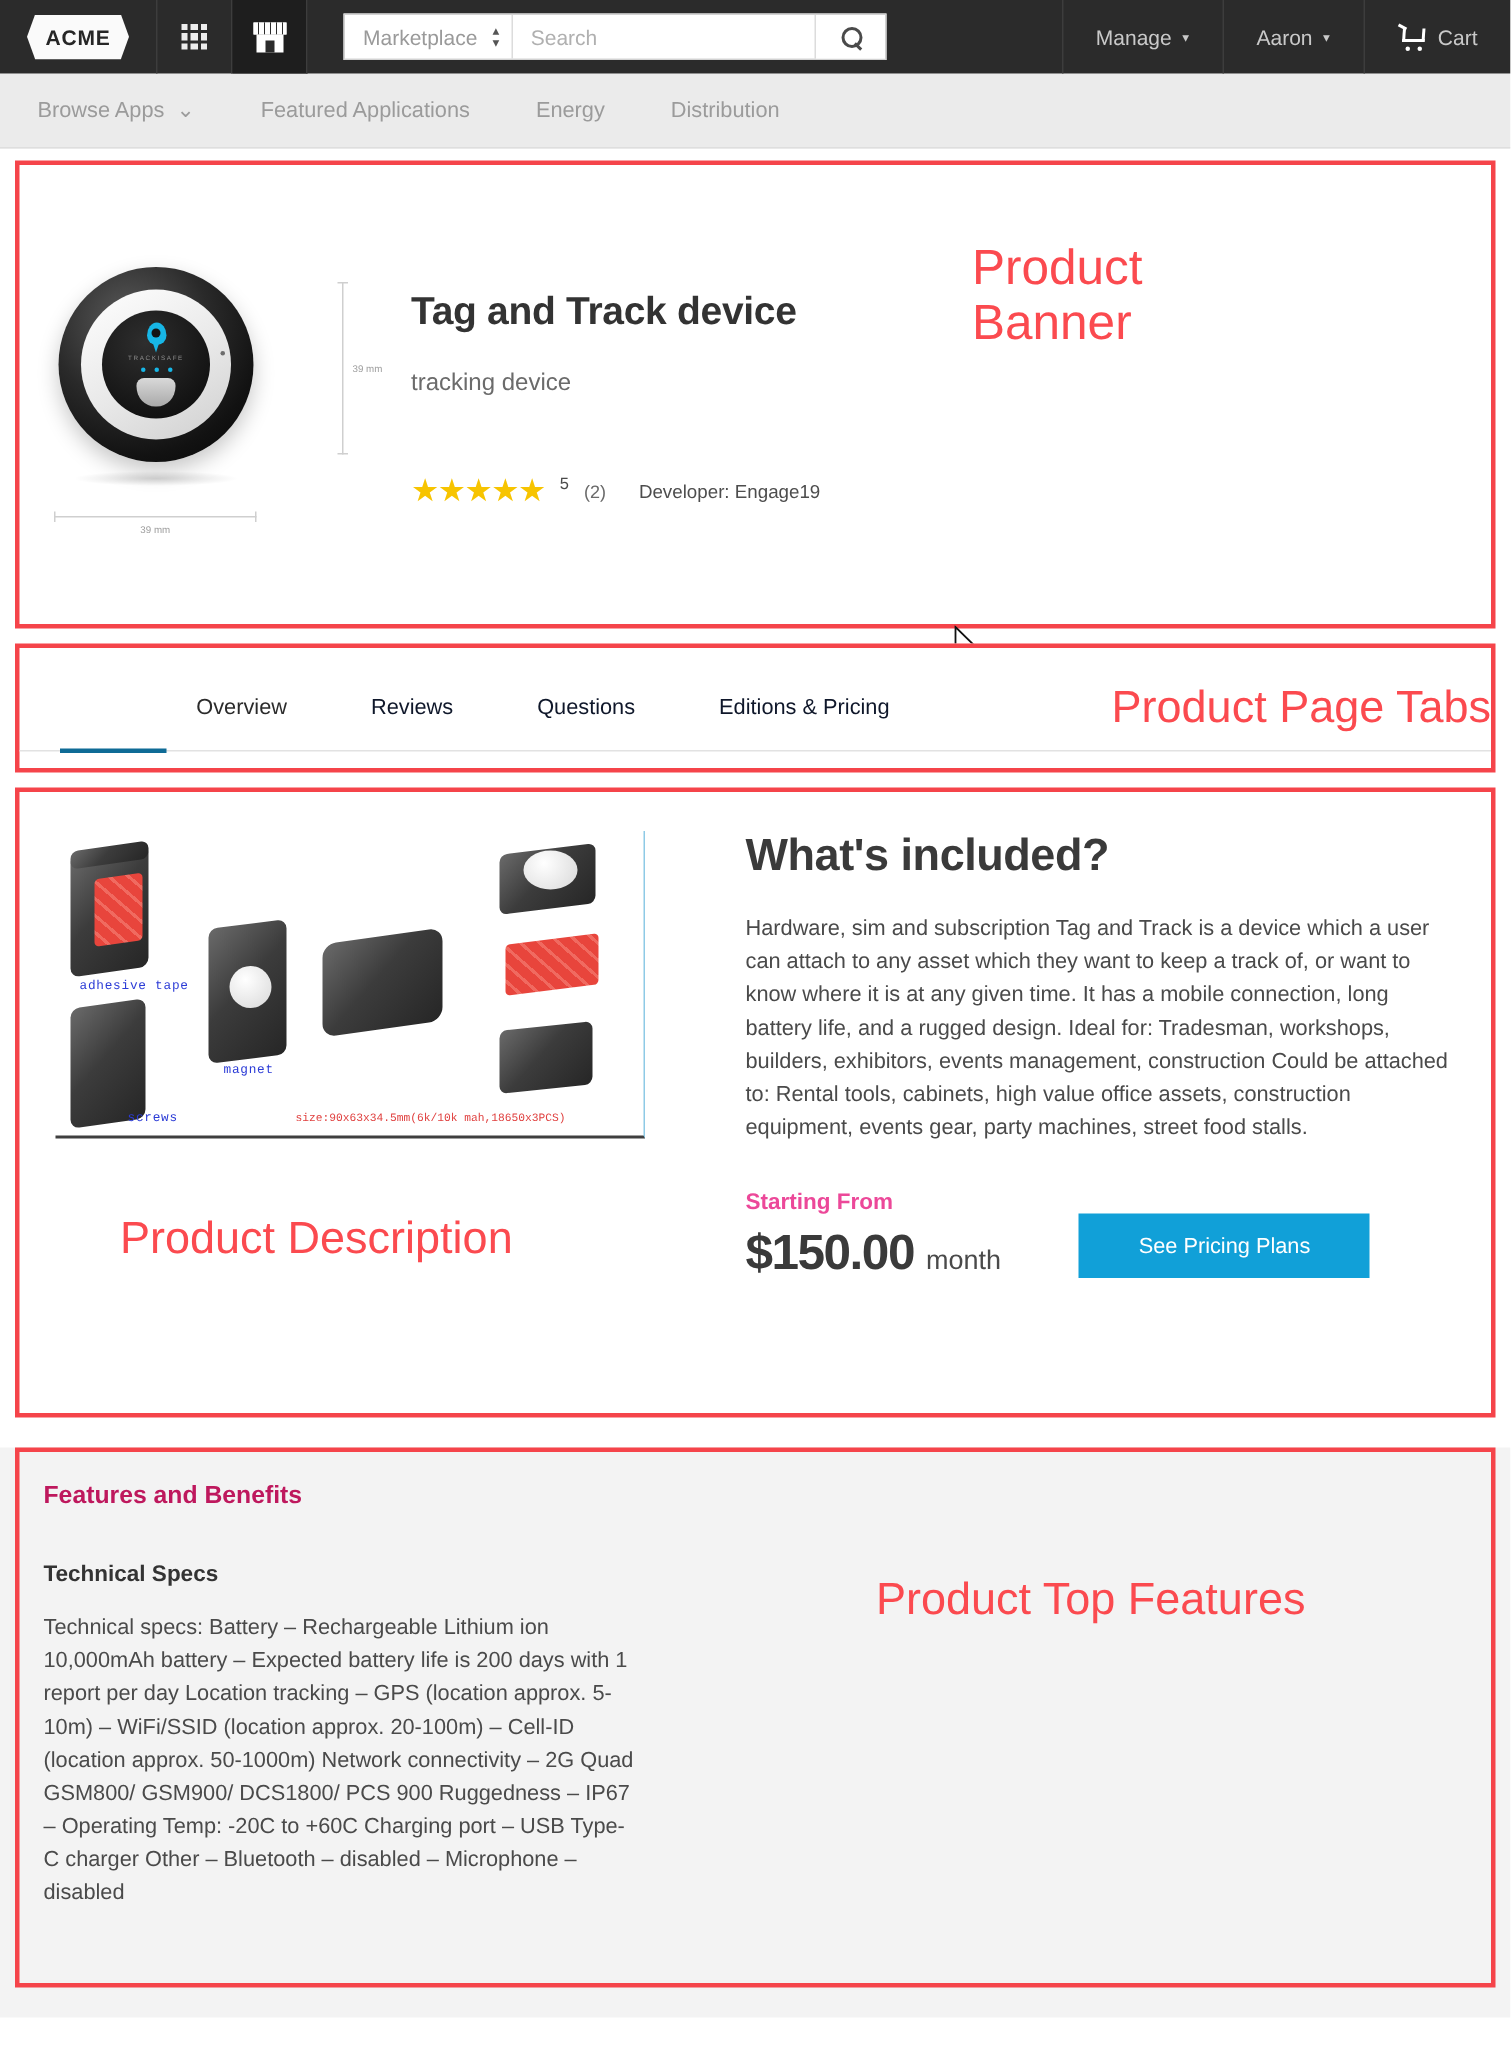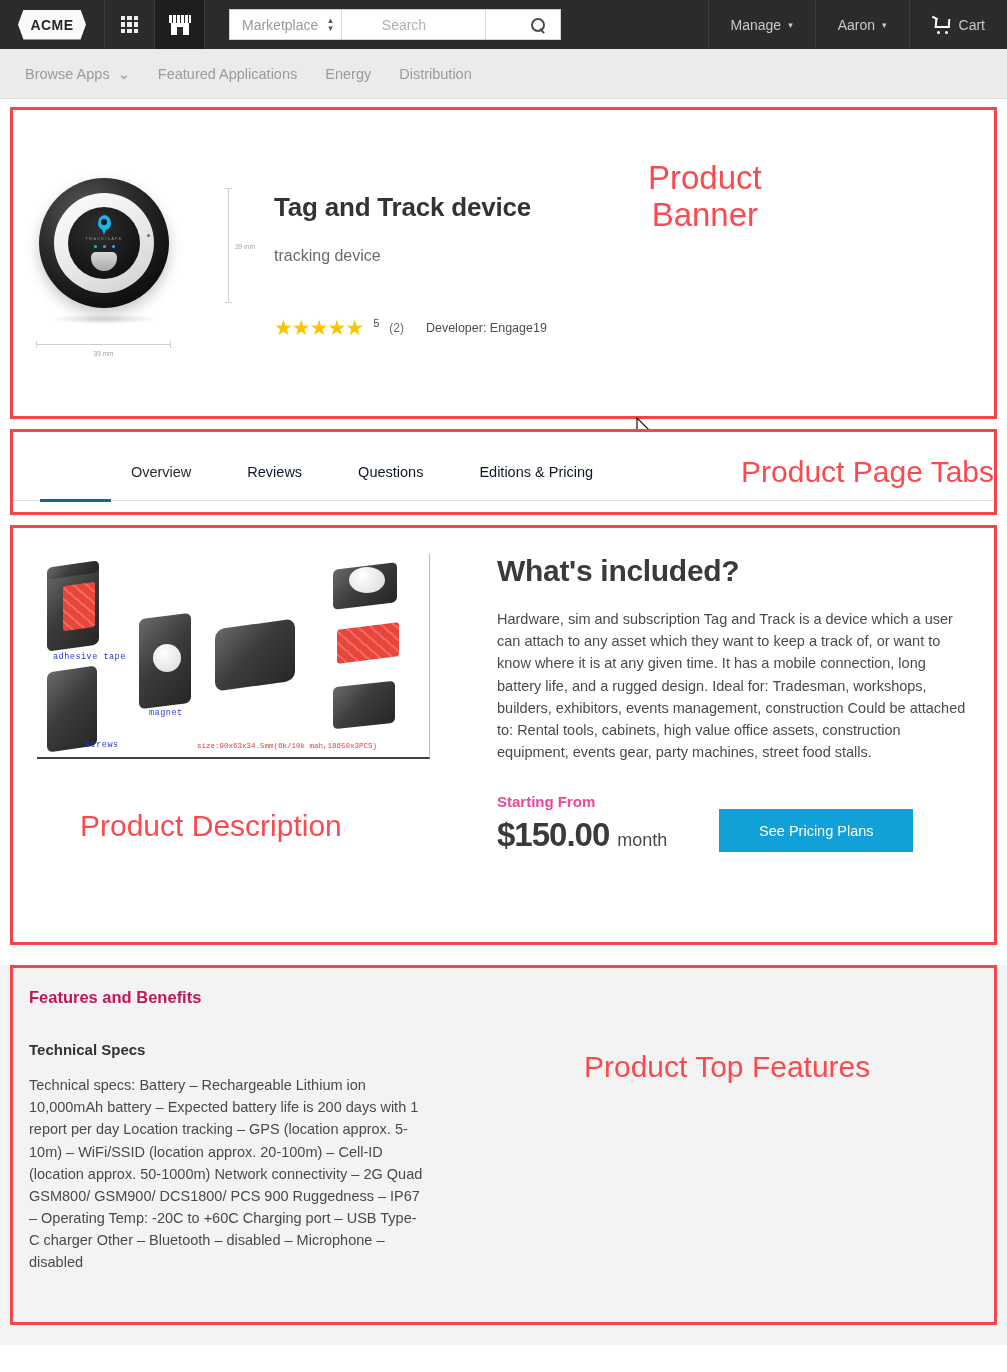--- a/index.html
+++ b/index.html
@@ -75,22 +75,21 @@
     display: flex;
     align-items: center;
     margin-left: 24px;
   }
   .search-box {
     display: flex;
     align-items: stretch;
     height: 31px;
     background: #fff;
     border: 1px solid #d2d2d2;
-    width: 332px;
-    gap: 28px;
+    width: 362px;
   }
   .sb-select {
     display:flex; align-items:center;
     padding: 0 8px 0 12px;
     color: #9a9a9a;
     font-size: 14px;
     border-right: 1px solid #dcdcdc;
     gap: 10px;
     white-space: nowrap;
   }
@@ -152,21 +151,21 @@
   .cart-glyph .w1{ left:5px; } .cart-glyph .w2{ left:13px; }
 
   
   .subnav {
     height: 50px;
     background: #ebebeb;
     border-bottom: 1px solid #dedede;
     display: flex;
     align-items: center;
     padding-left: 25px;
-    gap: 28px;
+    gap: 44px;
   }
   .subnav-item {
     color: #9b9b9b;
     font-size: 14.5px;
     display: flex;
     align-items: center;
     gap: 8px;
     white-space: nowrap;
   }
 
@@ -261,21 +260,21 @@
   .rating-num { font-size: 11px; color:#4a4a4a; align-self:flex-start; }
   .rating-count { font-size: 12px; color:#6a6a6a; }
   .developer { font-size: 12.5px; color: #4d4d4d; margin-left: 12px; }
 
   .annot {
     color: #fb4a4f;
     font-weight: 400;
     line-height: 1.12;
     white-space: pre-line;
   }
-  .banner-annot { font-size: 33px; margin-left: 62px; margin-top: 20px; text-align:center; flex:none; }
+  .banner-annot { font-size: 33px; margin-left: 62px; margin-top: 20px; text-align:left; flex:none; }
 
   .buy-col { margin-left: auto; padding-right: 22px; padding-top: 30px; }
   .buy-btn {
     width: 78px; height: 40px;
     background: #efefef;
     border: 1px solid #c6c6c6;
     color: #3f3f3f;
     font-size: 14.5px;
     display:flex;align-items:center;justify-content:center;
     font-family: "Liberation Sans", sans-serif;

